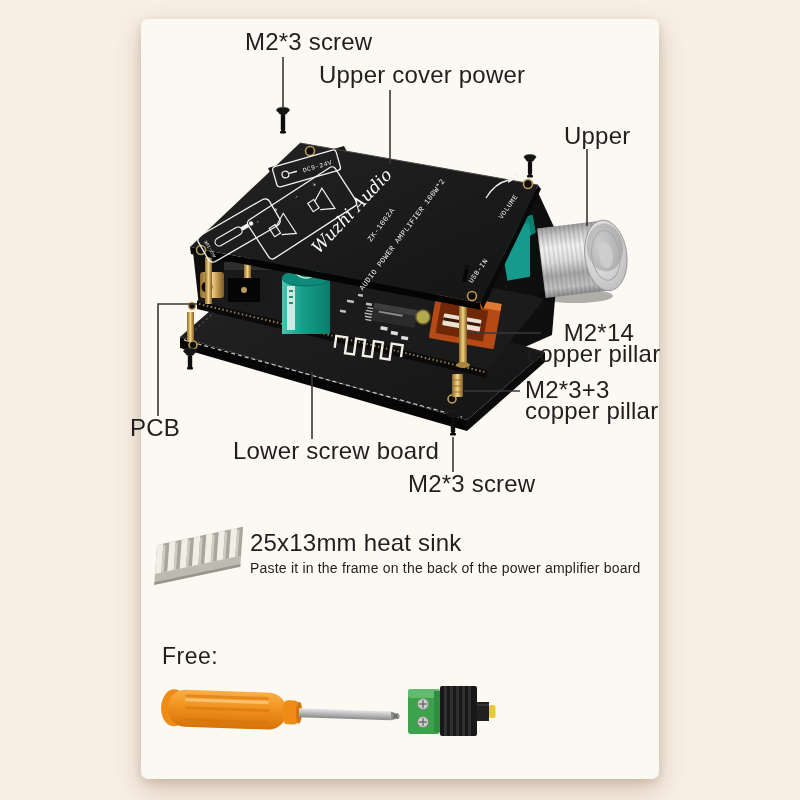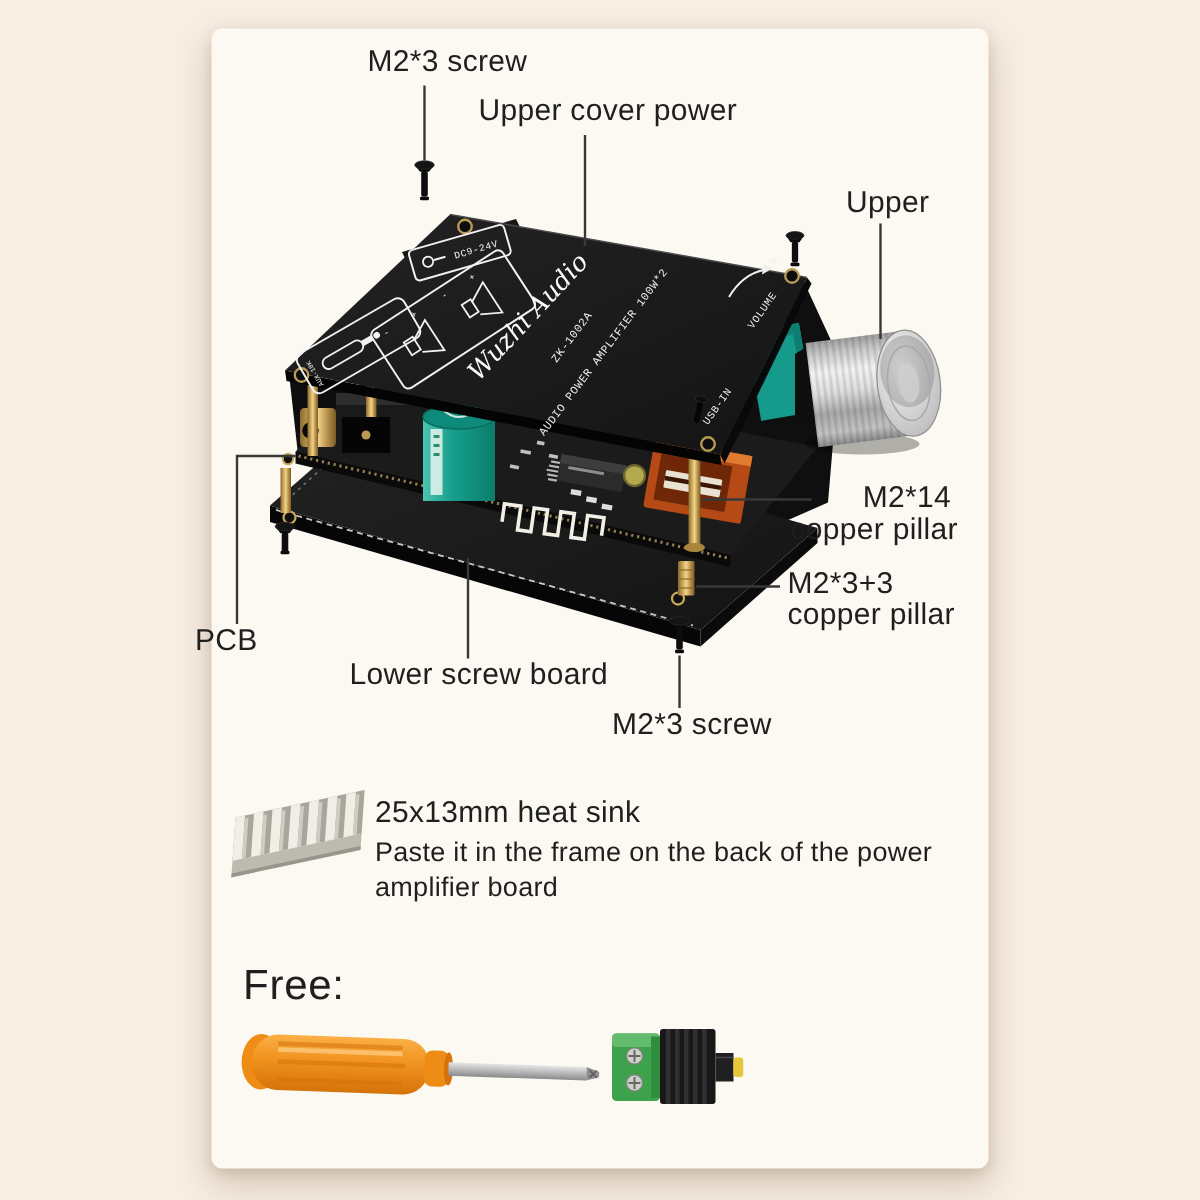--- a/index.html
+++ b/index.html
@@ -8,29 +8,29 @@
     background:#f8eee4;
     font-family:"Liberation Sans",sans-serif;
   }
   .card{
     position:absolute;left:141px;top:19px;width:518px;height:760px;
     background:#fcf9f3;border-radius:7px;
     box-shadow:0 10px 24px rgba(125,95,65,.30), 0 3px 8px rgba(125,95,65,.18);
   }
   .stage{position:absolute;left:0;top:0;width:800px;height:800px;}
   .lbl{
-    position:absolute;font-size:20px;line-height:21px;color:#1f1f1f;
+    position:absolute;font-size:24px;line-height:21px;color:#1f1f1f;
     white-space:nowrap;letter-spacing:.2px;
   }
   .lbl.center{text-align:right;}
   .desc{
-    position:absolute;font-size:18px;line-height:23px;color:#1f1f1f;
+    position:absolute;font-size:14px;line-height:23px;color:#1f1f1f;
     width:405px;white-space:normal;letter-spacing:.2px;
   }
-  .free{font-size:28px;letter-spacing:.5px;text-align:right;}
+  .free{font-size:23px;letter-spacing:.5px;text-align:right;}
 </style>
 </head>
 <body>
 
 <div class="card"></div>
 
 <svg class="stage" viewBox="0 0 800 800" xmlns="http://www.w3.org/2000/svg">
   <defs>
     <linearGradient id="goldGrad" x1="0" y1="0" x2="1" y2="0">
       <stop offset="0" stop-color="#8a6a2e"></stop>

